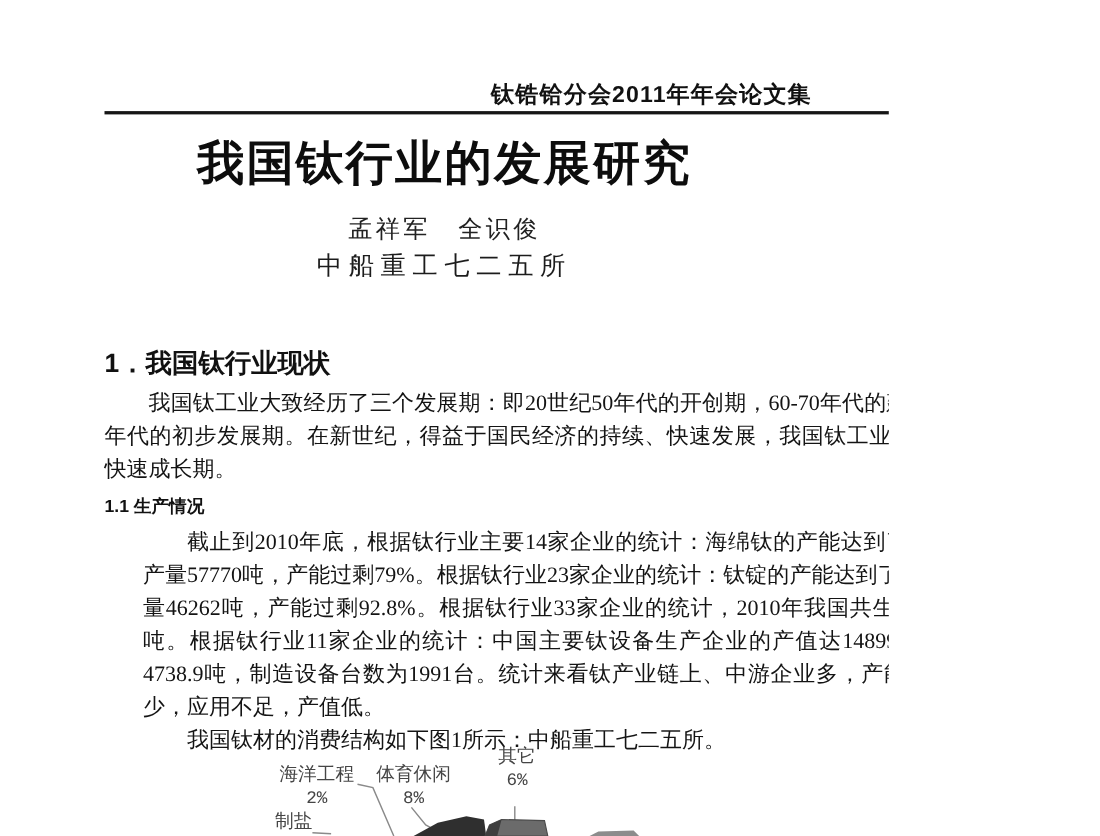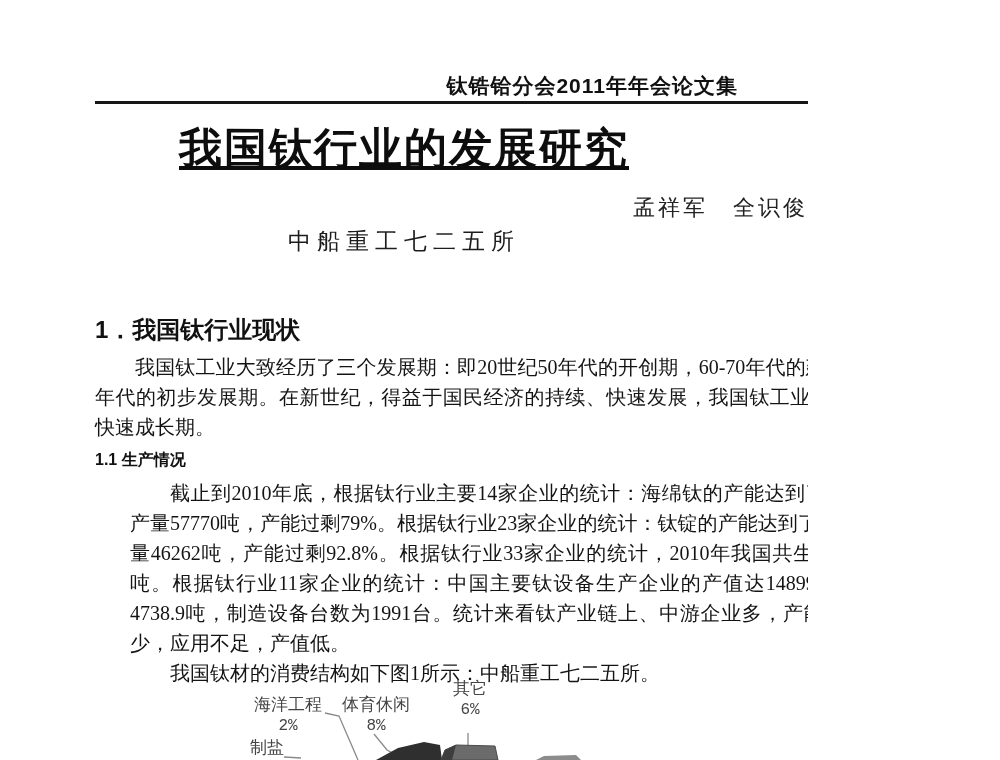--- a/index.html
+++ b/index.html
@@ -18,25 +18,24 @@
   }
   .header-rule{
     position:absolute;left:95px;top:101px;width:835px;height:3px;
     background:#161616;
   }
   .paper-title{
     position:absolute;left:0;top:120px;width:100%;
     text-align:center;font-weight:bold;font-size:43px;
     letter-spacing:2px;color:#0d0d0d;
     font-family:"Liberation Serif","DejaVu Serif",serif;
-    text-decoration:underline;
   }
   .authors{
     position:absolute;left:0;top:193px;width:100%;
-    text-align:right;font-size:22px;letter-spacing:3px;color:#222;
+    text-align:center;font-size:22px;letter-spacing:3px;color:#222;
   }
   .affiliation{
     position:absolute;left:0;top:226px;width:100%;
     text-align:center;font-size:23px;letter-spacing:6px;color:#1c1c1c;
   }
   .sec-h1{
     position:absolute;left:95px;top:314px;
     font-family:"Liberation Sans","DejaVu Sans",sans-serif;
     font-weight:bold;font-size:24px;color:#111;
   }

